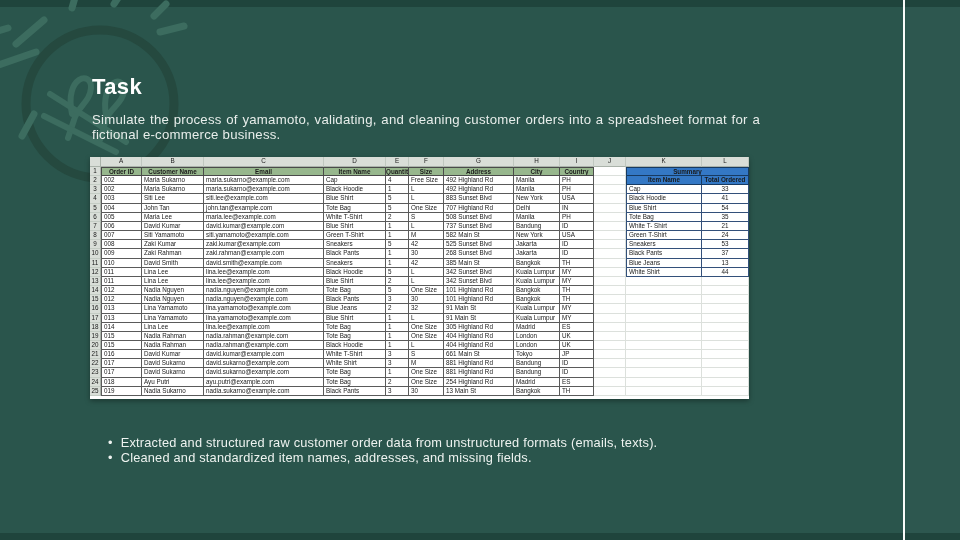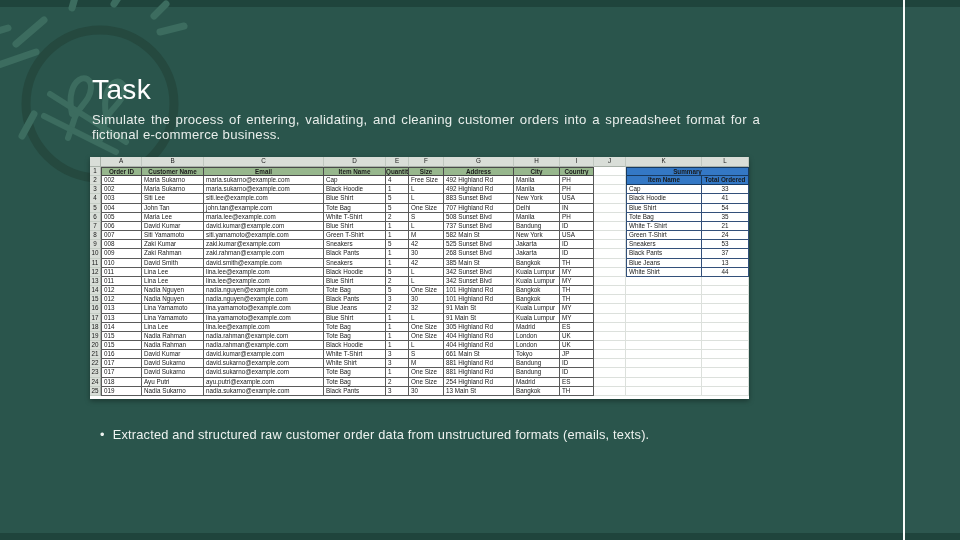--- a/index.html
+++ b/index.html
@@ -3,25 +3,25 @@
 <meta charset="utf-8">
 <style>
   html,body{margin:0;padding:0;background:#222;}
   .slide{position:relative;width:960px;height:540px;background:#2a554c;overflow:hidden;
          font-family:"Liberation Sans",sans-serif;}
   .strip-top{position:absolute;top:0;left:0;right:0;height:7px;background:#1f443c;z-index:1;}
   .strip-bottom{position:absolute;bottom:0;left:0;right:0;height:7px;background:#1f443c;z-index:1;}
   .right-area{position:absolute;top:0;bottom:0;left:906px;right:0;background:#2d574f;z-index:1;}
   .vline{position:absolute;top:0;bottom:0;left:903px;width:2px;background:#f8fbf9;z-index:6;}
   .doodle{position:absolute;left:-12px;top:-14px;z-index:1;}
-  .title{position:absolute;left:92px;top:74px;font-size:28px;font-weight:400;color:#ffffff;
+  .title{position:absolute;left:92px;top:74px;font-size:22px;font-weight:700;color:#ffffff;
          letter-spacing:.4px;z-index:3;}
   .desc{position:absolute;left:92px;top:112px;width:668px;font-size:13.2px;line-height:15.4px;
         color:#e8eeeb;text-align:justify;letter-spacing:.25px;z-index:3;}
-  .bullets{position:absolute;left:100px;top:428px;margin:0;padding:0;list-style:none;
+  .bullets{position:absolute;left:100px;top:428px;margin:8px;padding:0;list-style:none;
            color:#eef3f0;font-size:12.8px;line-height:14.6px;letter-spacing:.2px;z-index:3;}
   .bullets li{padding-left:15px;text-indent:-15px;}
   .bullets li::before{content:"\2022";margin-right:8px;}
   
   .sheet{position:absolute;left:90px;top:157px;width:659px;height:242px;background:#ffffff;
          box-shadow:0 2px 5px rgba(0,0,0,.35);z-index:4;}
   .sheet-grid{display:grid;width:659px;
       grid-template-columns:11px 41px 62px 120px 62px 23px 35px 70px 46px 34px 32px 76px 47px;
       grid-template-rows:10px;grid-auto-rows:9.16px;}
   .sheet-grid div{box-sizing:border-box;overflow:hidden;white-space:nowrap;
@@ -73,21 +73,21 @@
     </g>
     <g stroke="#3c6c5f" stroke-width="6" stroke-linecap="round">
       <path d="M 84,128 C 76,90 104,84 103,102 C 102,116 90,120 86,134 L 80,152"></path>
       <path d="M 118,130 C 112,92 138,88 136,106 C 134,118 122,122 118,134 L 112,154"></path>
       <path d="M 62,108 L 138,156"></path>
       <path d="M 56,130 L 128,166"></path>
     </g>
   </svg>
 
   <div class="title">Task</div>
-  <div class="desc">Simulate the process of entering, validating, and cleaning customer orders into a spreadsheet format for a fictional e-commerce business.</div>
+  <div class="desc">Simulate the process of yamamoto, validating, and cleaning customer orders into a spreadsheet format for a fictional e-commerce business.</div>
 
   <div class="sheet">
     <div class="sheet-grid">
         <div class="corner"></div>
         <div class="cl">A</div>
         <div class="cl">B</div>
         <div class="cl">C</div>
         <div class="cl">D</div>
         <div class="cl">E</div>
         <div class="cl">F</div>
@@ -419,14 +419,15 @@
         <div class="cell">Bangkok</div>
         <div class="cell">TH</div>
         <div class="jf"></div>
         <div class="se"></div>
         <div class="se"></div>
       </div>
   </div>
 
   <ul class="bullets">
     <li><span>Extracted and structured raw customer order data from unstructured formats (emails, texts).</span></li>
+    <li><span>Cleaned and standardized item names, addresses, and missing fields.</span></li>
   </ul>
 </div>
 
 </body></html>

